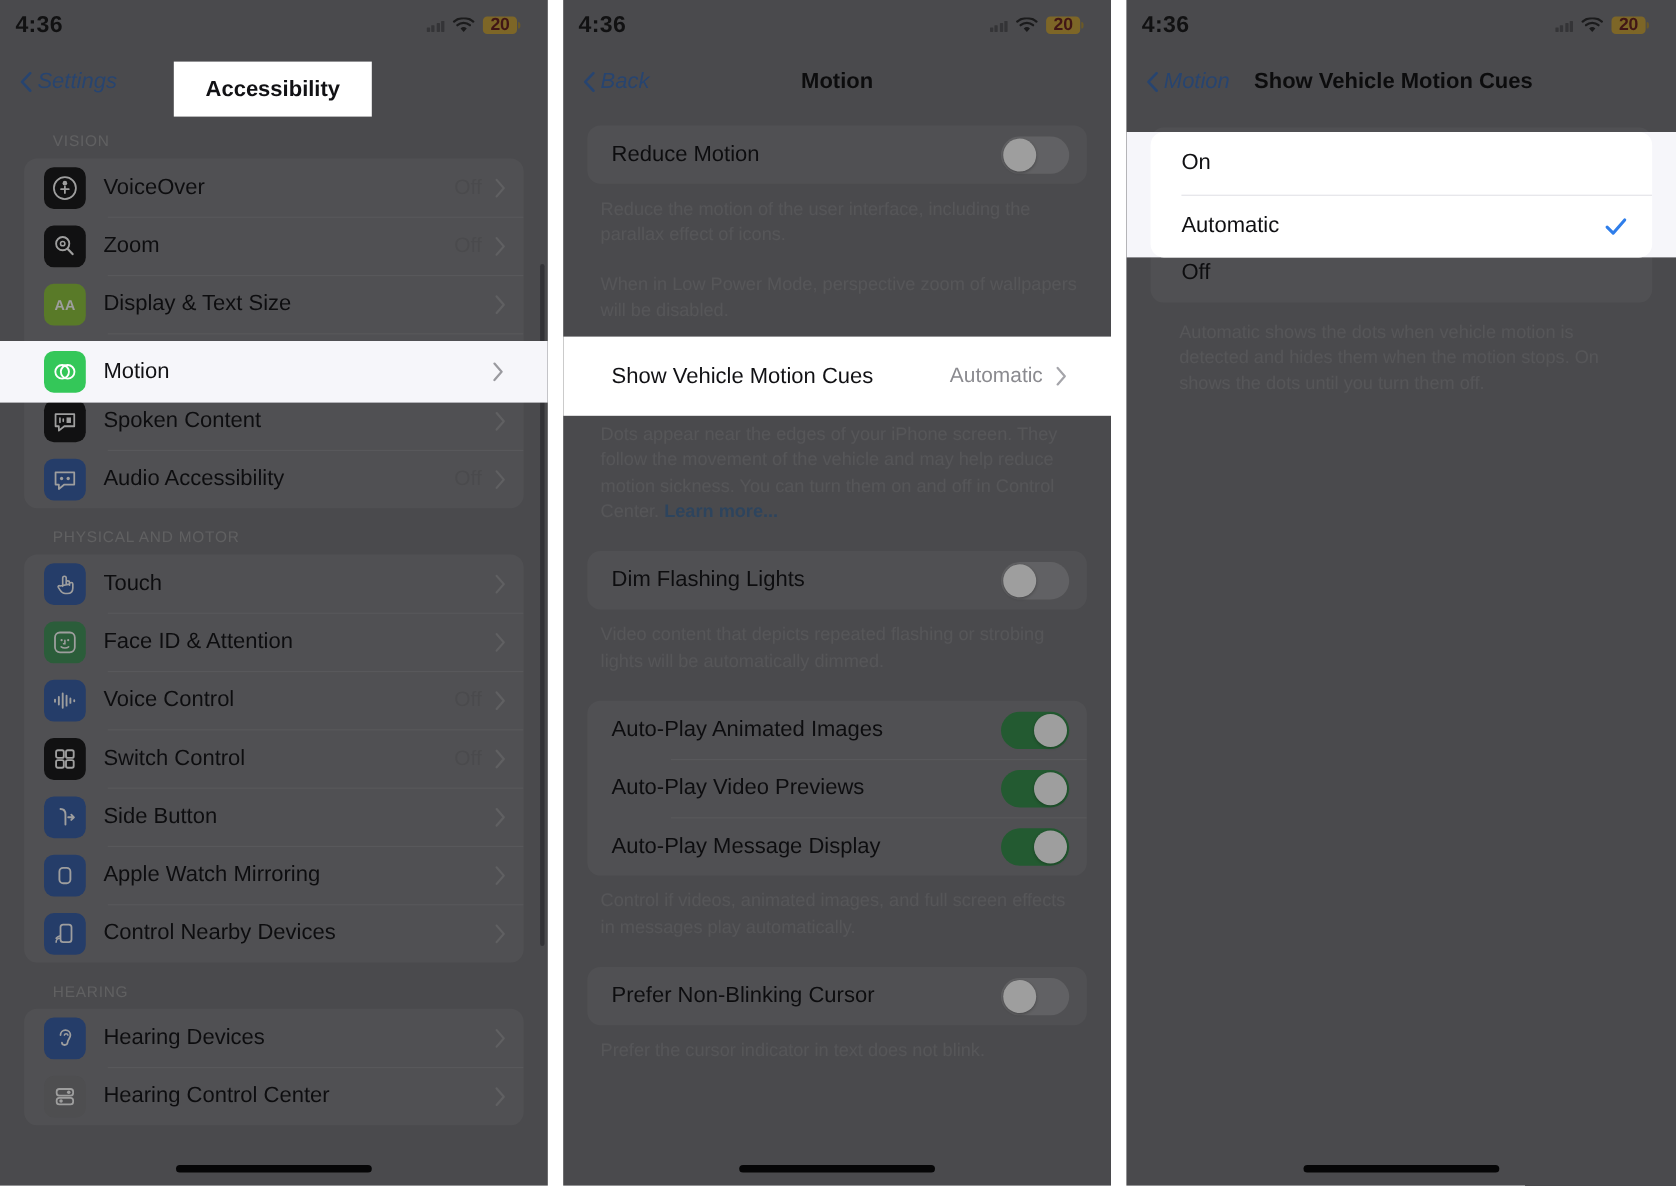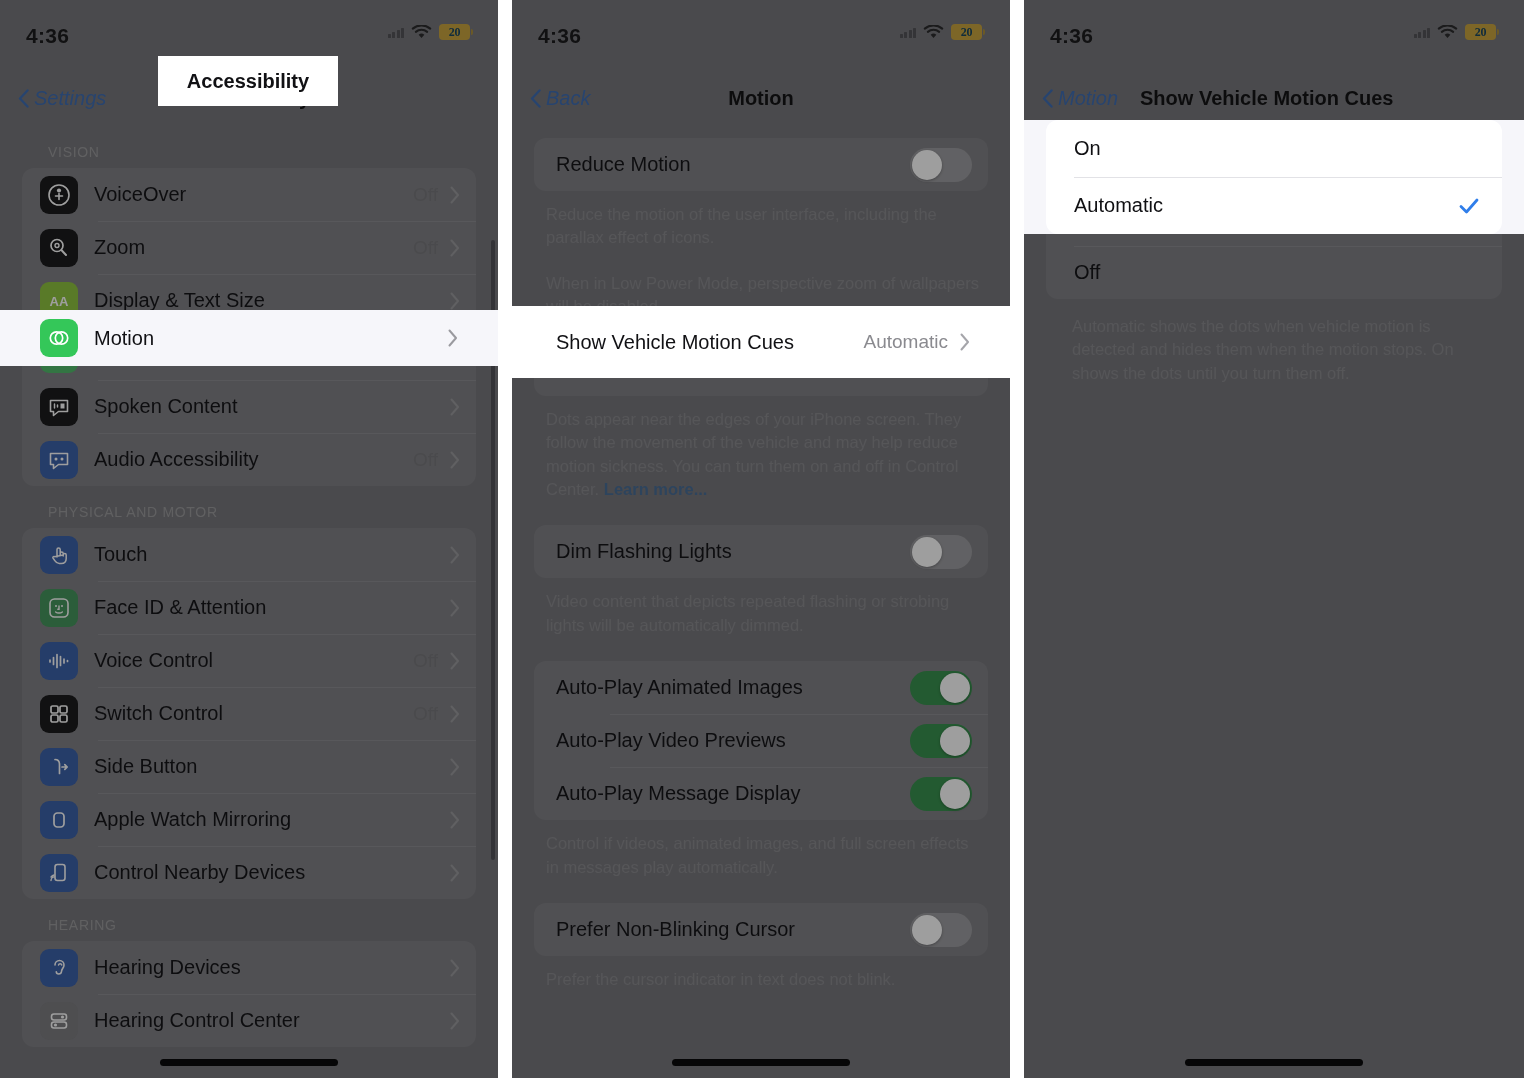--- a/index.html
+++ b/index.html
@@ -34,24 +34,23 @@
   
   .dim {
     filter: brightness(0.62) saturate(0.72);
   }
 
   
   .statusbar {
     position: relative;
     height: 46px;
     display: flex;
-    align-items: flex-start;
+    align-items: center;
     justify-content: space-between;
-    padding: 0 28px 0 26px;
-    margin-top: 24px;
+    padding: 0 28px 0 14px;
   }
   .sb-time {
     font-size: 21px;
     font-weight: bold;
     color: #1b1b1d;
     letter-spacing: .3px;
   }
   .sb-right {
     display: flex;
     align-items: center;
@@ -81,25 +80,24 @@
     position: relative;
     width: 31px;
     height: 16px;
     border-radius: 4px;
     background: #d8a516;
     display: flex;
     align-items: center;
     justify-content: center;
   }
   .sb-batt .lvl {
-    font-size: 12px;
+    font-size: 16px;
     font-weight: bold;
-    color: #0c4a6e;
+    color: #7f1d1d;
     letter-spacing: -.2px;
-    font-family: Liberation Serif, serif;
   }
   .sb-batt::after {
     content: "";
     position: absolute;
     right: -3px;
     top: 5px;
     width: 2px;
     height: 6px;
     background: #b8901c;
     border-radius: 0 2px 2px 0;

